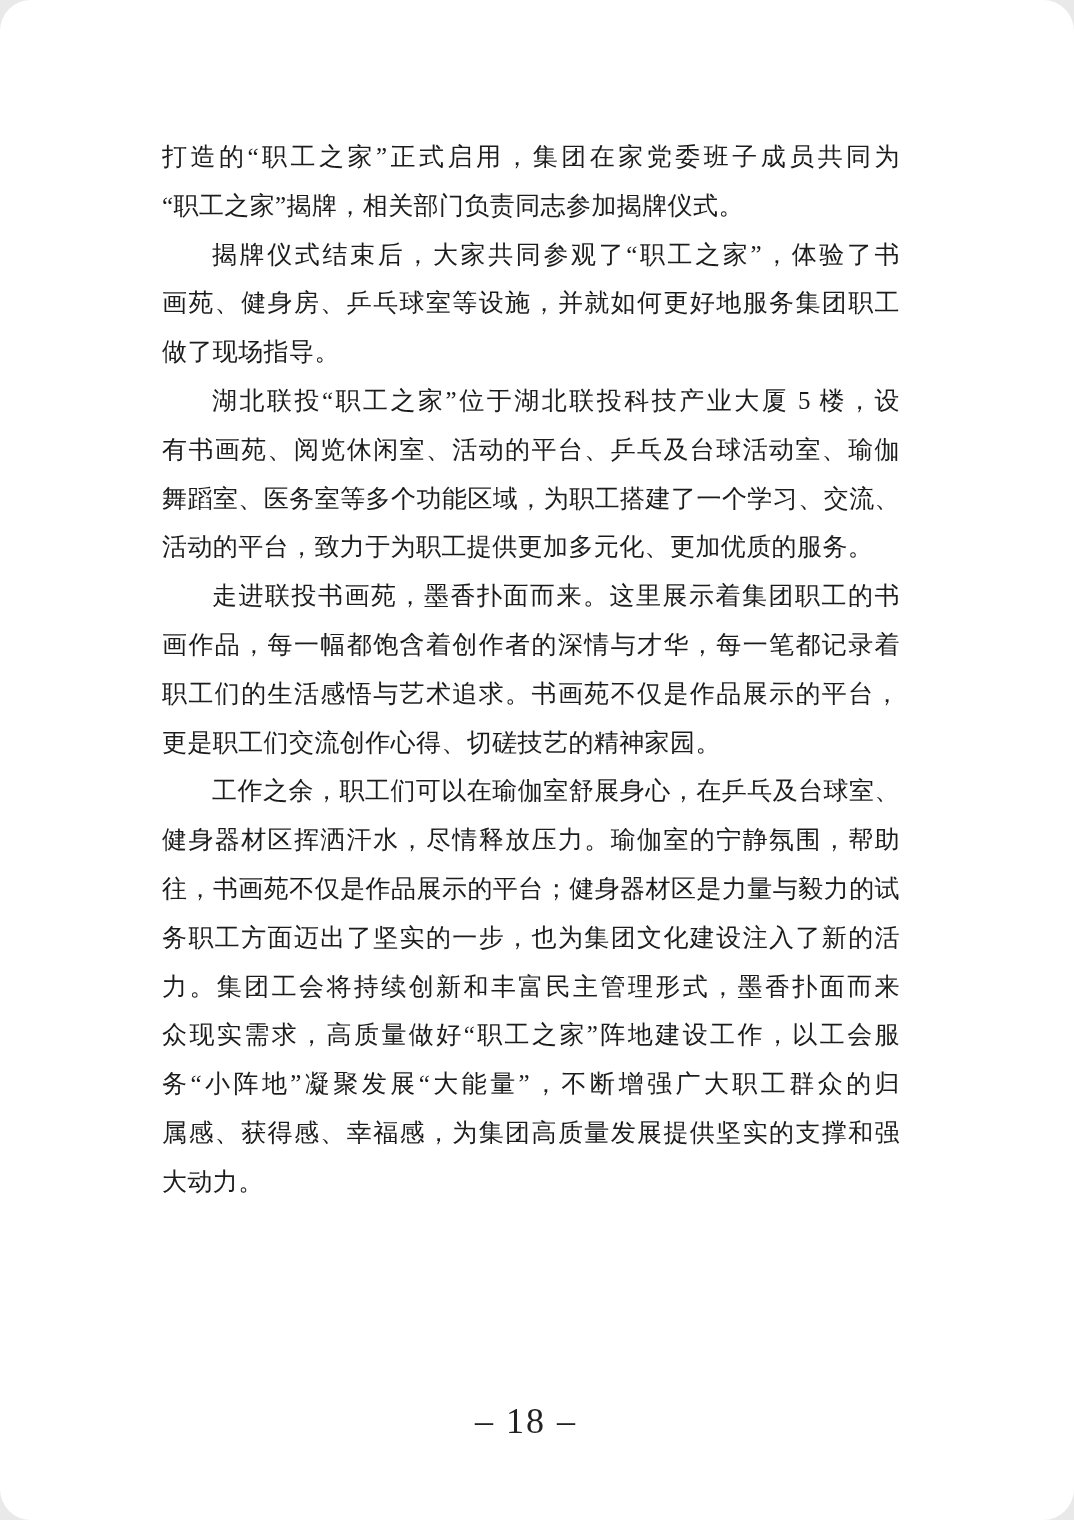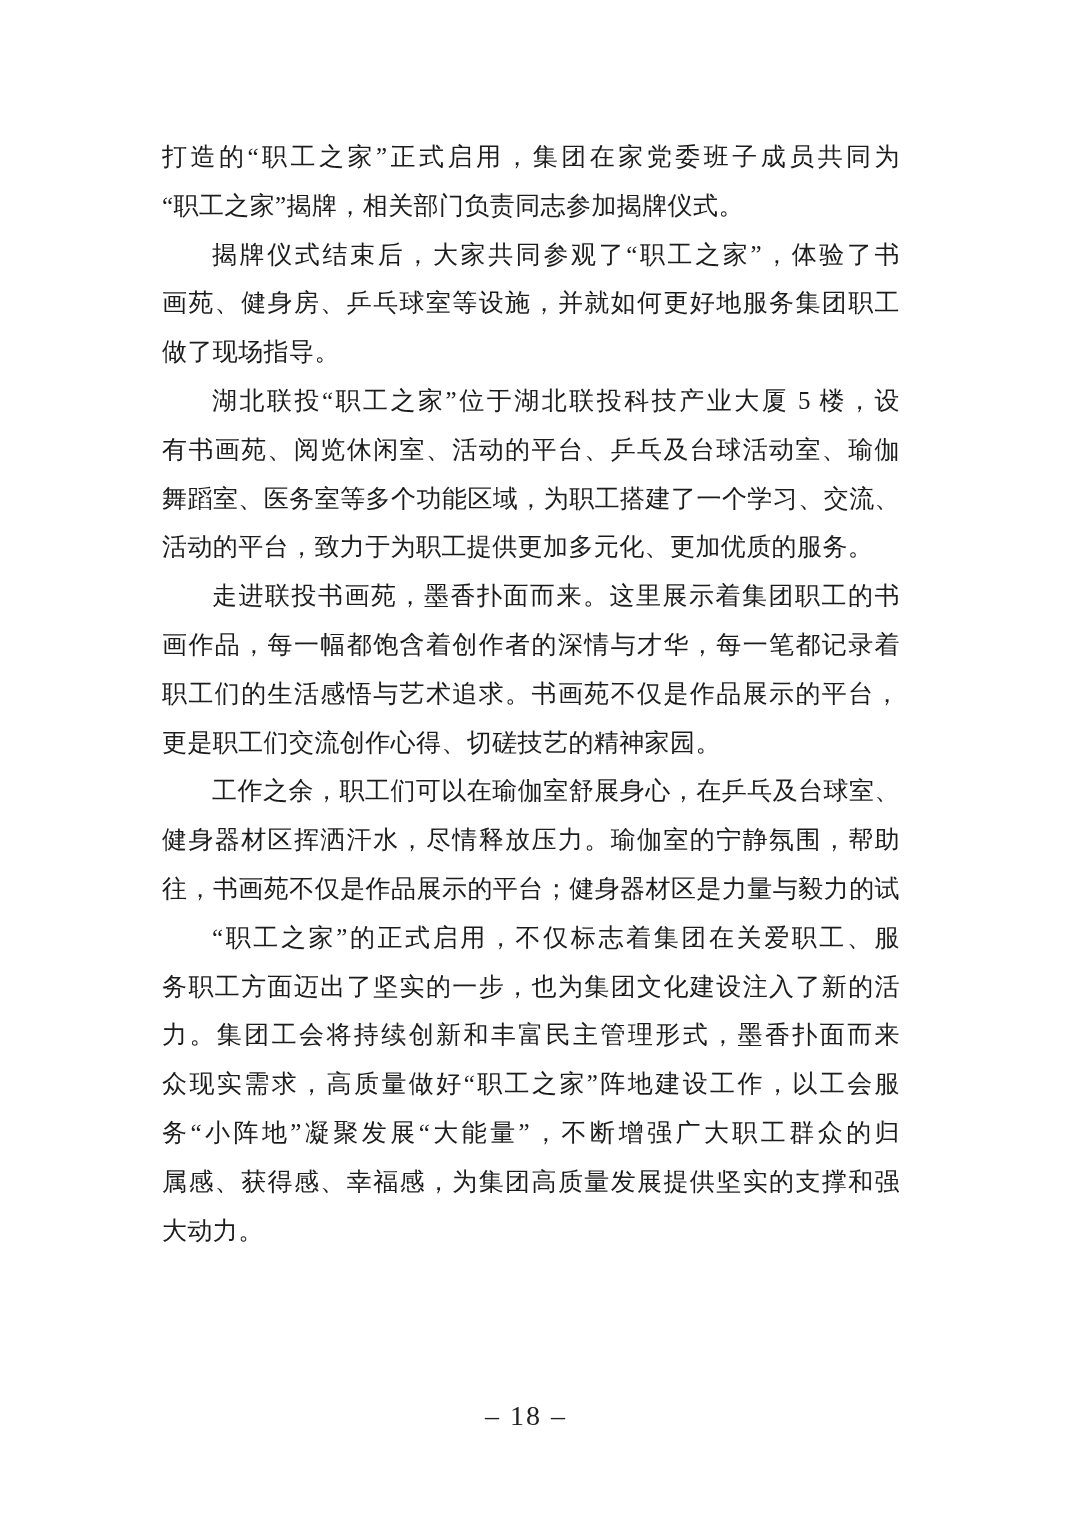--- a/index.html
+++ b/index.html
@@ -7,20 +7,21 @@
     width: 1074px;
     background: #e9e9e9;
     font-family: "Liberation Serif", serif;
   }
   .page {
     position: relative;
     width: 1074px;
     height: 1520px;
     background: #ffffff;
     overflow: hidden;
+    border-radius: 31px;
   }
   .doc-body {
     position: absolute;
     left: 162px;
     top: 133px;
     width: 738px;
     font-size: 25px;
     line-height: 48.8px;
     color: #1c1c1c;
     font-family: "Liberation Serif", serif;
@@ -38,21 +39,21 @@
   }
   .line.indent {
     text-indent: 2em;
   }
   .footer {
     position: absolute;
     left: 0;
     top: 1400px;
     width: 1052px;
     text-align: center;
-    font-size: 28px;
+    font-size: 36px;
     color: #222222;
     font-family: "Liberation Serif", serif;
     letter-spacing: 2px;
   }
 </style>
 </head>
 <body>
 
 <div class="page">
   <div class="doc-body">
@@ -76,21 +77,20 @@
         <div class="line fill">画作品，每一幅都饱含着创作者的深情与才华，每一笔都记录着</div>
         <div class="line fill">职工们的生活感悟与艺术追求。书画苑不仅是作品展示的平台，</div>
         <div class="line">更是职工们交流创作心得、切磋技艺的精神家园。</div>
       </div>
       <div class="paragraph">
         <div class="line indent fill">工作之余，职工们可以在瑜伽室舒展身心，在乒乓及台球室、</div>
         <div class="line fill">健身器材区挥洒汗水，尽情释放压力。瑜伽室的宁静氛围，帮助</div>
         <div class="line fill">往，书画苑不仅是作品展示的平台；健身器材区是力量与毅力的试</div>
       </div>
       <div class="paragraph">
-        <div class="line indent fill">“职工之家”的正式启用，不仅标志着集团在关爱职工、服</div>
         <div class="line fill">务职工方面迈出了坚实的一步，也为集团文化建设注入了新的活</div>
         <div class="line fill">力。集团工会将持续创新和丰富民主管理形式，墨香扑面而来</div>
         <div class="line fill">众现实需求，高质量做好“职工之家”阵地建设工作，以工会服</div>
         <div class="line fill">务“小阵地”凝聚发展“大能量”，不断增强广大职工群众的归</div>
         <div class="line fill">属感、获得感、幸福感，为集团高质量发展提供坚实的支撑和强</div>
         <div class="line">大动力。</div>
       </div>
     </div>
   <div class="footer">– 18 –</div>
 </div>

